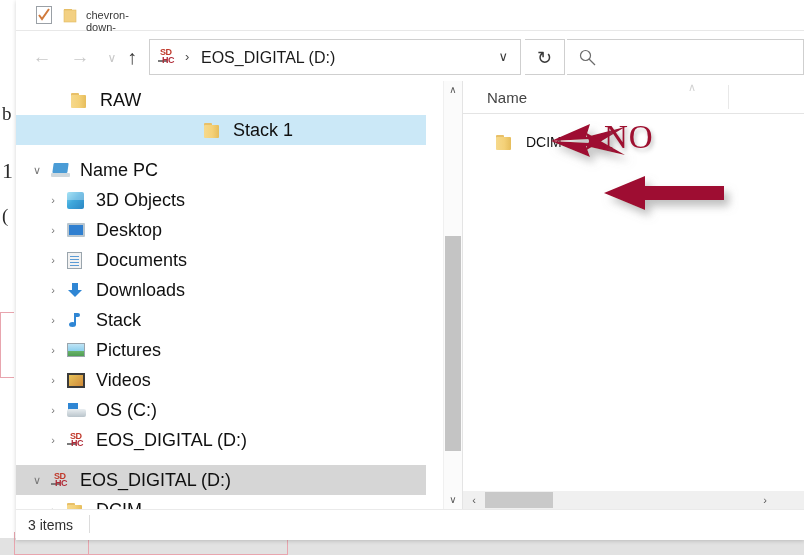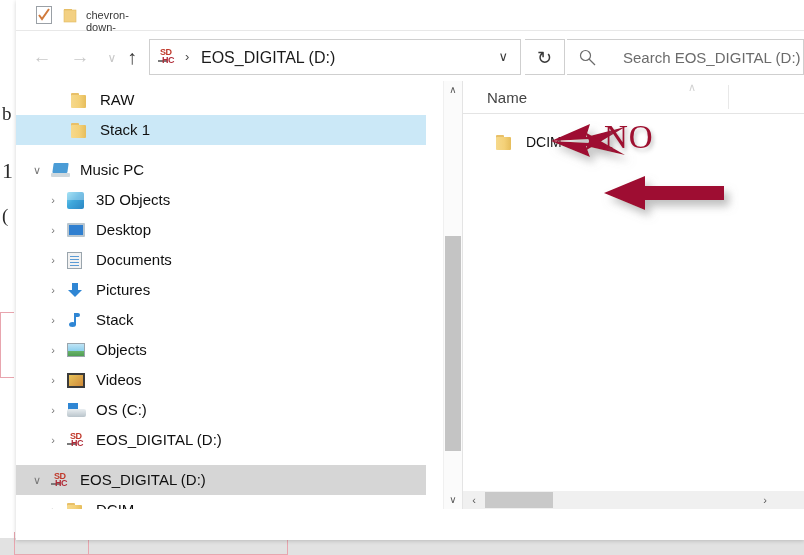--- a/index.html
+++ b/index.html
@@ -242,21 +242,21 @@
     overflow: hidden;
   }
   .tree-row {
     position: absolute;
     left: 0;
     width: 410px;
     height: 30px;
     display: flex;
     align-items: center;
   }
-  .tree-row.sel-blue { background: #cbe8f7; }
+  .tree-row.sel-blue { background: #cbe8f7; justify-content: center; }
   .tree-row.sel-gray { background: #d6d6d6; }
   .tw {
     width: 14px;
     height: 14px;
     margin-left: 2px;
     text-align: center;
     line-height: 14px;
     font-size: 11px;
     color: #767676;
     flex: none;
@@ -264,21 +264,21 @@
   .tw.empty { color: transparent; }
   .t-ico {
     width: 20px;
     height: 20px;
     margin-left: 7px;
     flex: none;
     position: relative;
   }
   .t-label {
     margin-left: 9px;
-    font-size: 15px;
+    font-size: 18px;
     color: #101010;
     line-height: 20px;
     white-space: nowrap;
   }
 
   
   .ico-folder {
     width: 18px; height: 15px;
     position: relative;
     margin-top: 3px;
@@ -725,21 +725,20 @@
 
       <div class="refresh-btn">↻</div>
 
       <div class="searchbox">
         <div class="search-icon">
           <svg width="17" height="17" viewBox="0 0 17 17">
             <circle cx="6.5" cy="6.5" r="5" fill="none" stroke="#6b6b6b" stroke-width="1.2"></circle>
             <line x1="10" y1="10" x2="16" y2="16" stroke="#6b6b6b" stroke-width="1.2"></line>
           </svg>
         </div>
-        <div class="search-ph">Search EOS_DIGITAL (D:)</div>
       </div>
     </div>
 
     <div class="content">
 
       <div class="navpane">
 
         <div class="tree-row" style="top:4px;">
           <div class="tw empty"></div>
           <div class="tw empty"></div>
@@ -767,21 +766,21 @@
         </div>
 
         <div class="tree-row" style="top:74px;">
           <div class="tw" style="margin-left:14px;">∨</div>
           <div class="t-ico">
               <div class="ico-pc">
                 <div class="scr"></div>
                 <div class="base"></div>
               </div>
             </div>
-          <div class="t-label">Music PC</div>
+          <div class="t-label">Name PC</div>
         </div>
 
         <div class="tree-row" style="top:104px;">
           <div class="tw" style="margin-left:30px;">›</div>
           <div class="t-ico">
               <div class="ico-3d"></div>
             </div>
           <div class="t-label">3D Objects</div>
         </div>
 
@@ -802,41 +801,41 @@
         </div>
 
         <div class="tree-row" style="top:194px;">
           <div class="tw" style="margin-left:30px;">›</div>
           <div class="t-ico">
               <div class="ico-dl">
                 <div class="stem"></div>
                 <div class="head"></div>
               </div>
             </div>
-          <div class="t-label">Pictures</div>
+          <div class="t-label">Downloads</div>
         </div>
 
         <div class="tree-row" style="top:224px;">
           <div class="tw" style="margin-left:30px;">›</div>
           <div class="t-ico">
               <div class="ico-music">
                 <div class="bar"></div>
                 <div class="flag"></div>
                 <div class="dot"></div>
               </div>
             </div>
           <div class="t-label">Stack</div>
         </div>
 
         <div class="tree-row" style="top:254px;">
           <div class="tw" style="margin-left:30px;">›</div>
           <div class="t-ico">
               <div class="ico-pic"></div>
             </div>
-          <div class="t-label">Objects</div>
+          <div class="t-label">Pictures</div>
         </div>
 
         <div class="tree-row" style="top:284px;">
           <div class="tw" style="margin-left:30px;">›</div>
           <div class="t-ico">
               <div class="ico-vid"></div>
             </div>
           <div class="t-label">Videos</div>
         </div>
 
@@ -915,20 +914,24 @@
 
 
         <div class="hscroll">
           <div class="arrow lf">‹</div>
           <div class="thumb"></div>
           <div class="arrow rt">›</div>
         </div>
       </div>
     </div>
 
+    <div class="statusbar">
+      <div class="status-text">3 items</div>
+      <div class="status-sep"></div>
+    </div>
   </div>
 
   <svg class="anno-svg" viewBox="0 0 804 555">
     <defs>
       <filter id="sh" x="-40%" y="-40%" width="200%" height="200%">
         <feDropShadow dx="5" dy="6" stdDeviation="4" flood-color="#888888" flood-opacity="0.55"></feDropShadow>
       </filter>
     </defs>
 
     <g filter="url(#sh)">

